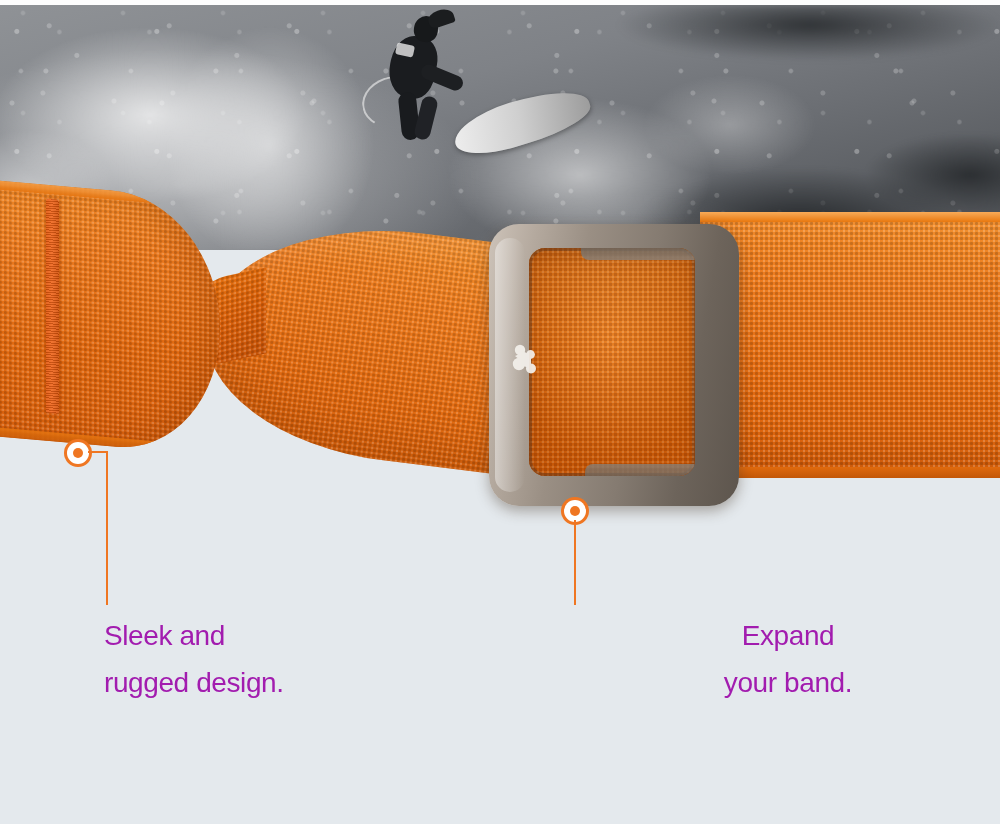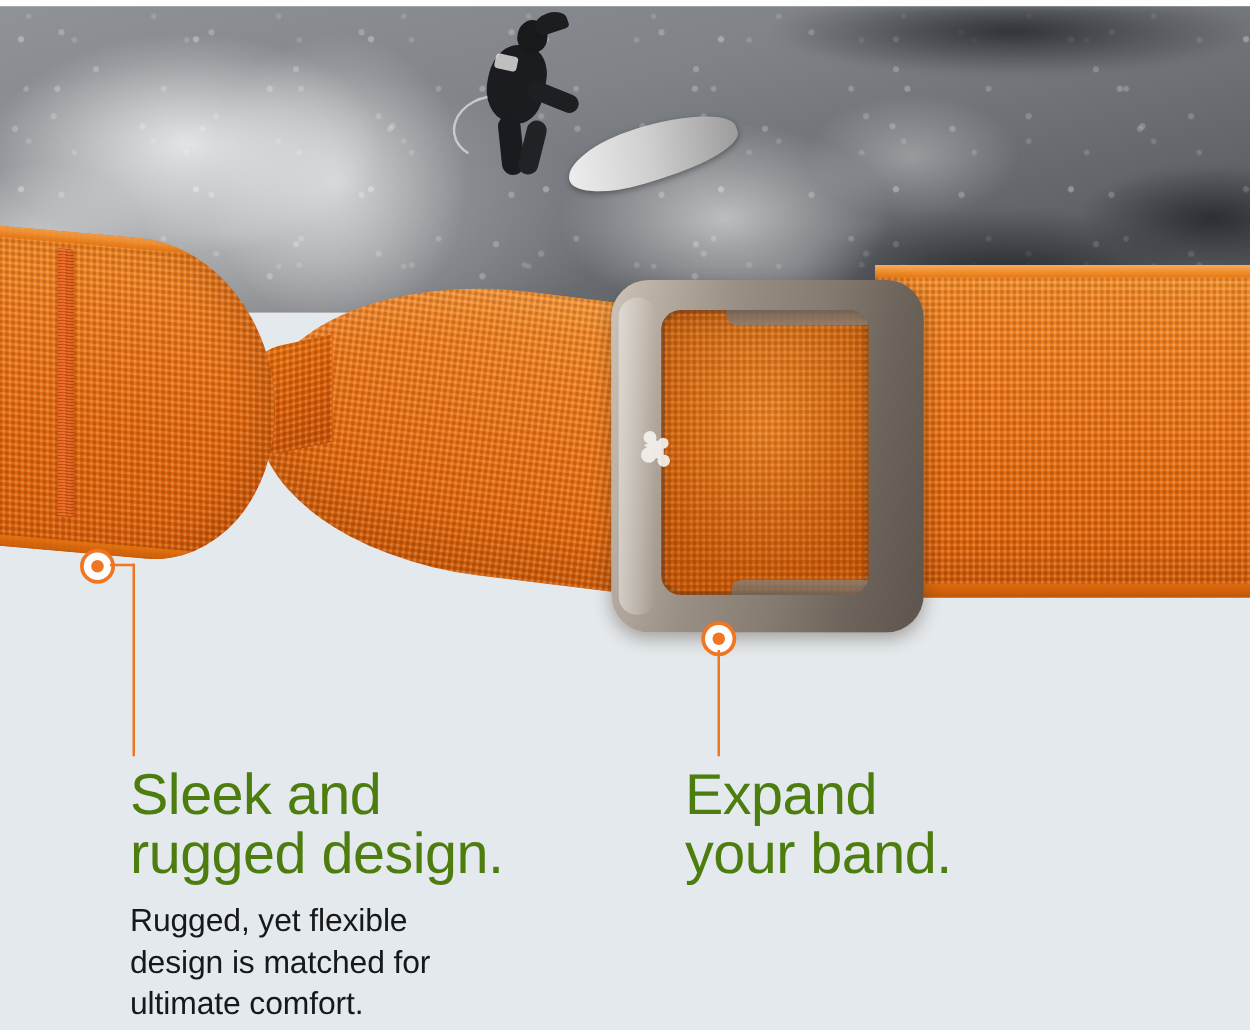--- a/index.html
+++ b/index.html
@@ -185,21 +185,21 @@
     background:#ffffff;
     box-shadow:0 0 0 3px #ef7622;
     display:flex;align-items:center;justify-content:center;
   }
   .ring i{display:block;width:10px;height:10px;border-radius:50%;background:#ef7622;}
   .lead{position:absolute;background:#ef7622;}
 
   
   .col{position:absolute;width:420px;}
   .headline{
-    color:#4d7c0f;font-size:46px;line-height:47px;font-weight:400;letter-spacing:-.4px;
+    color:#a21caf;font-size:28px;line-height:47px;font-weight:400;letter-spacing:-.4px;
     white-space:pre-line;
   }
   .body{
     color:#17181a;font-size:25.5px;line-height:33px;font-weight:400;letter-spacing:-.1px;
     white-space:pre-line;margin-top:15px;
   }
 </style>
 </head>
 <body>
 
@@ -280,23 +280,20 @@
   <div class="lead" style="left:106px;top:451px;width:2px;height:154px;"></div>
 
   <div class="ring" style="left:564px;top:500px;">
     <i></i>
   </div>
   <div class="lead" style="left:574px;top:520px;width:2px;height:85px;"></div>
 
   <div class="col" style="left:104px;top:612px;">
     <div class="headline">Sleek and
 rugged design.</div>
-    <div class="body">Rugged, yet flexible
-design is matched for
-ultimate comfort.</div>
-  </div>
-
-  <div class="col" style="left:548px;top:612px;">
+  </div>
+
+  <div class="col" style="left:578px;top:612px;text-align:center;">
     <div class="headline">Expand
 your band.</div>
   </div>
 
 </div>
 
 </body></html>

